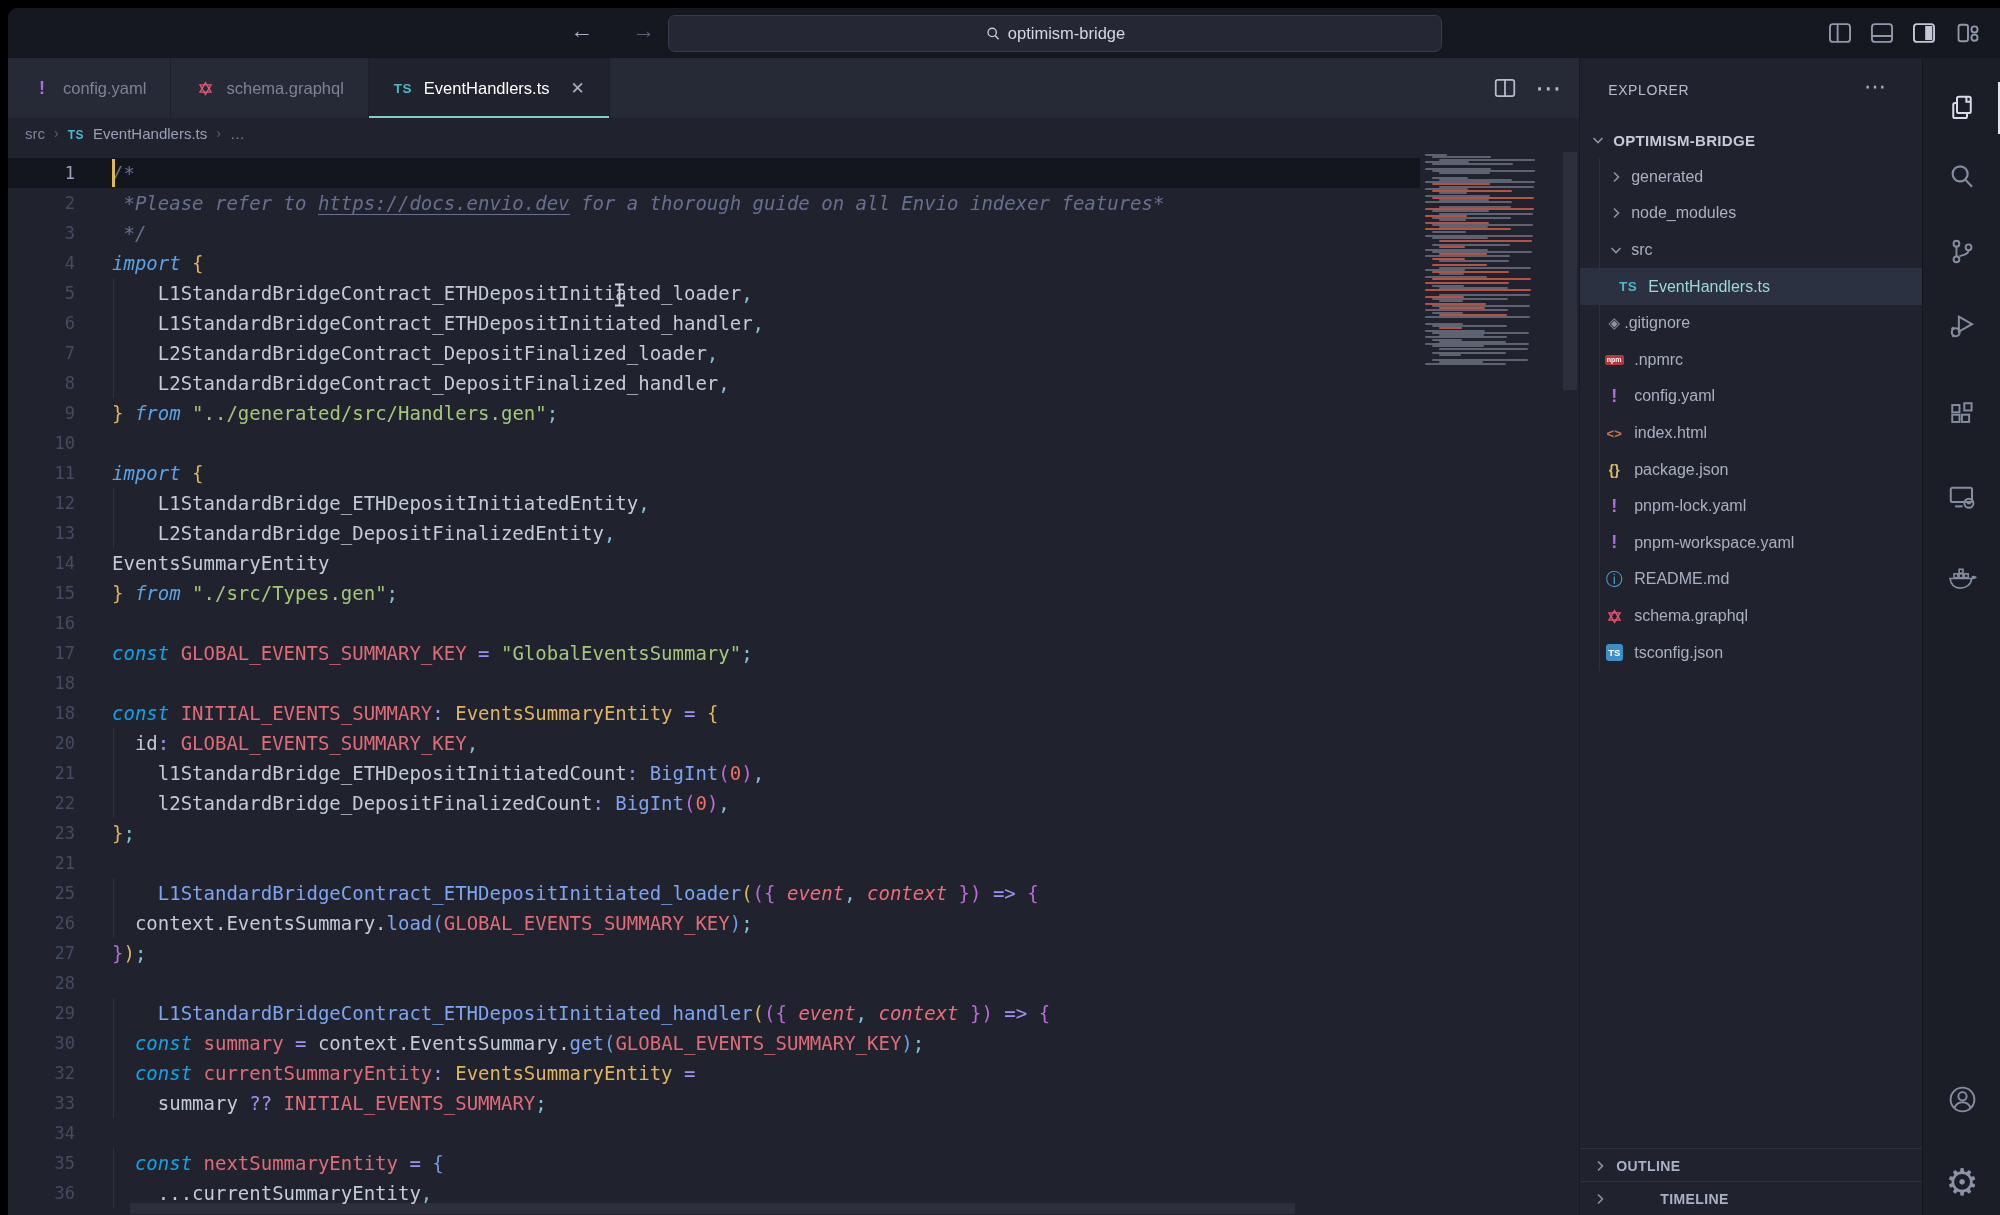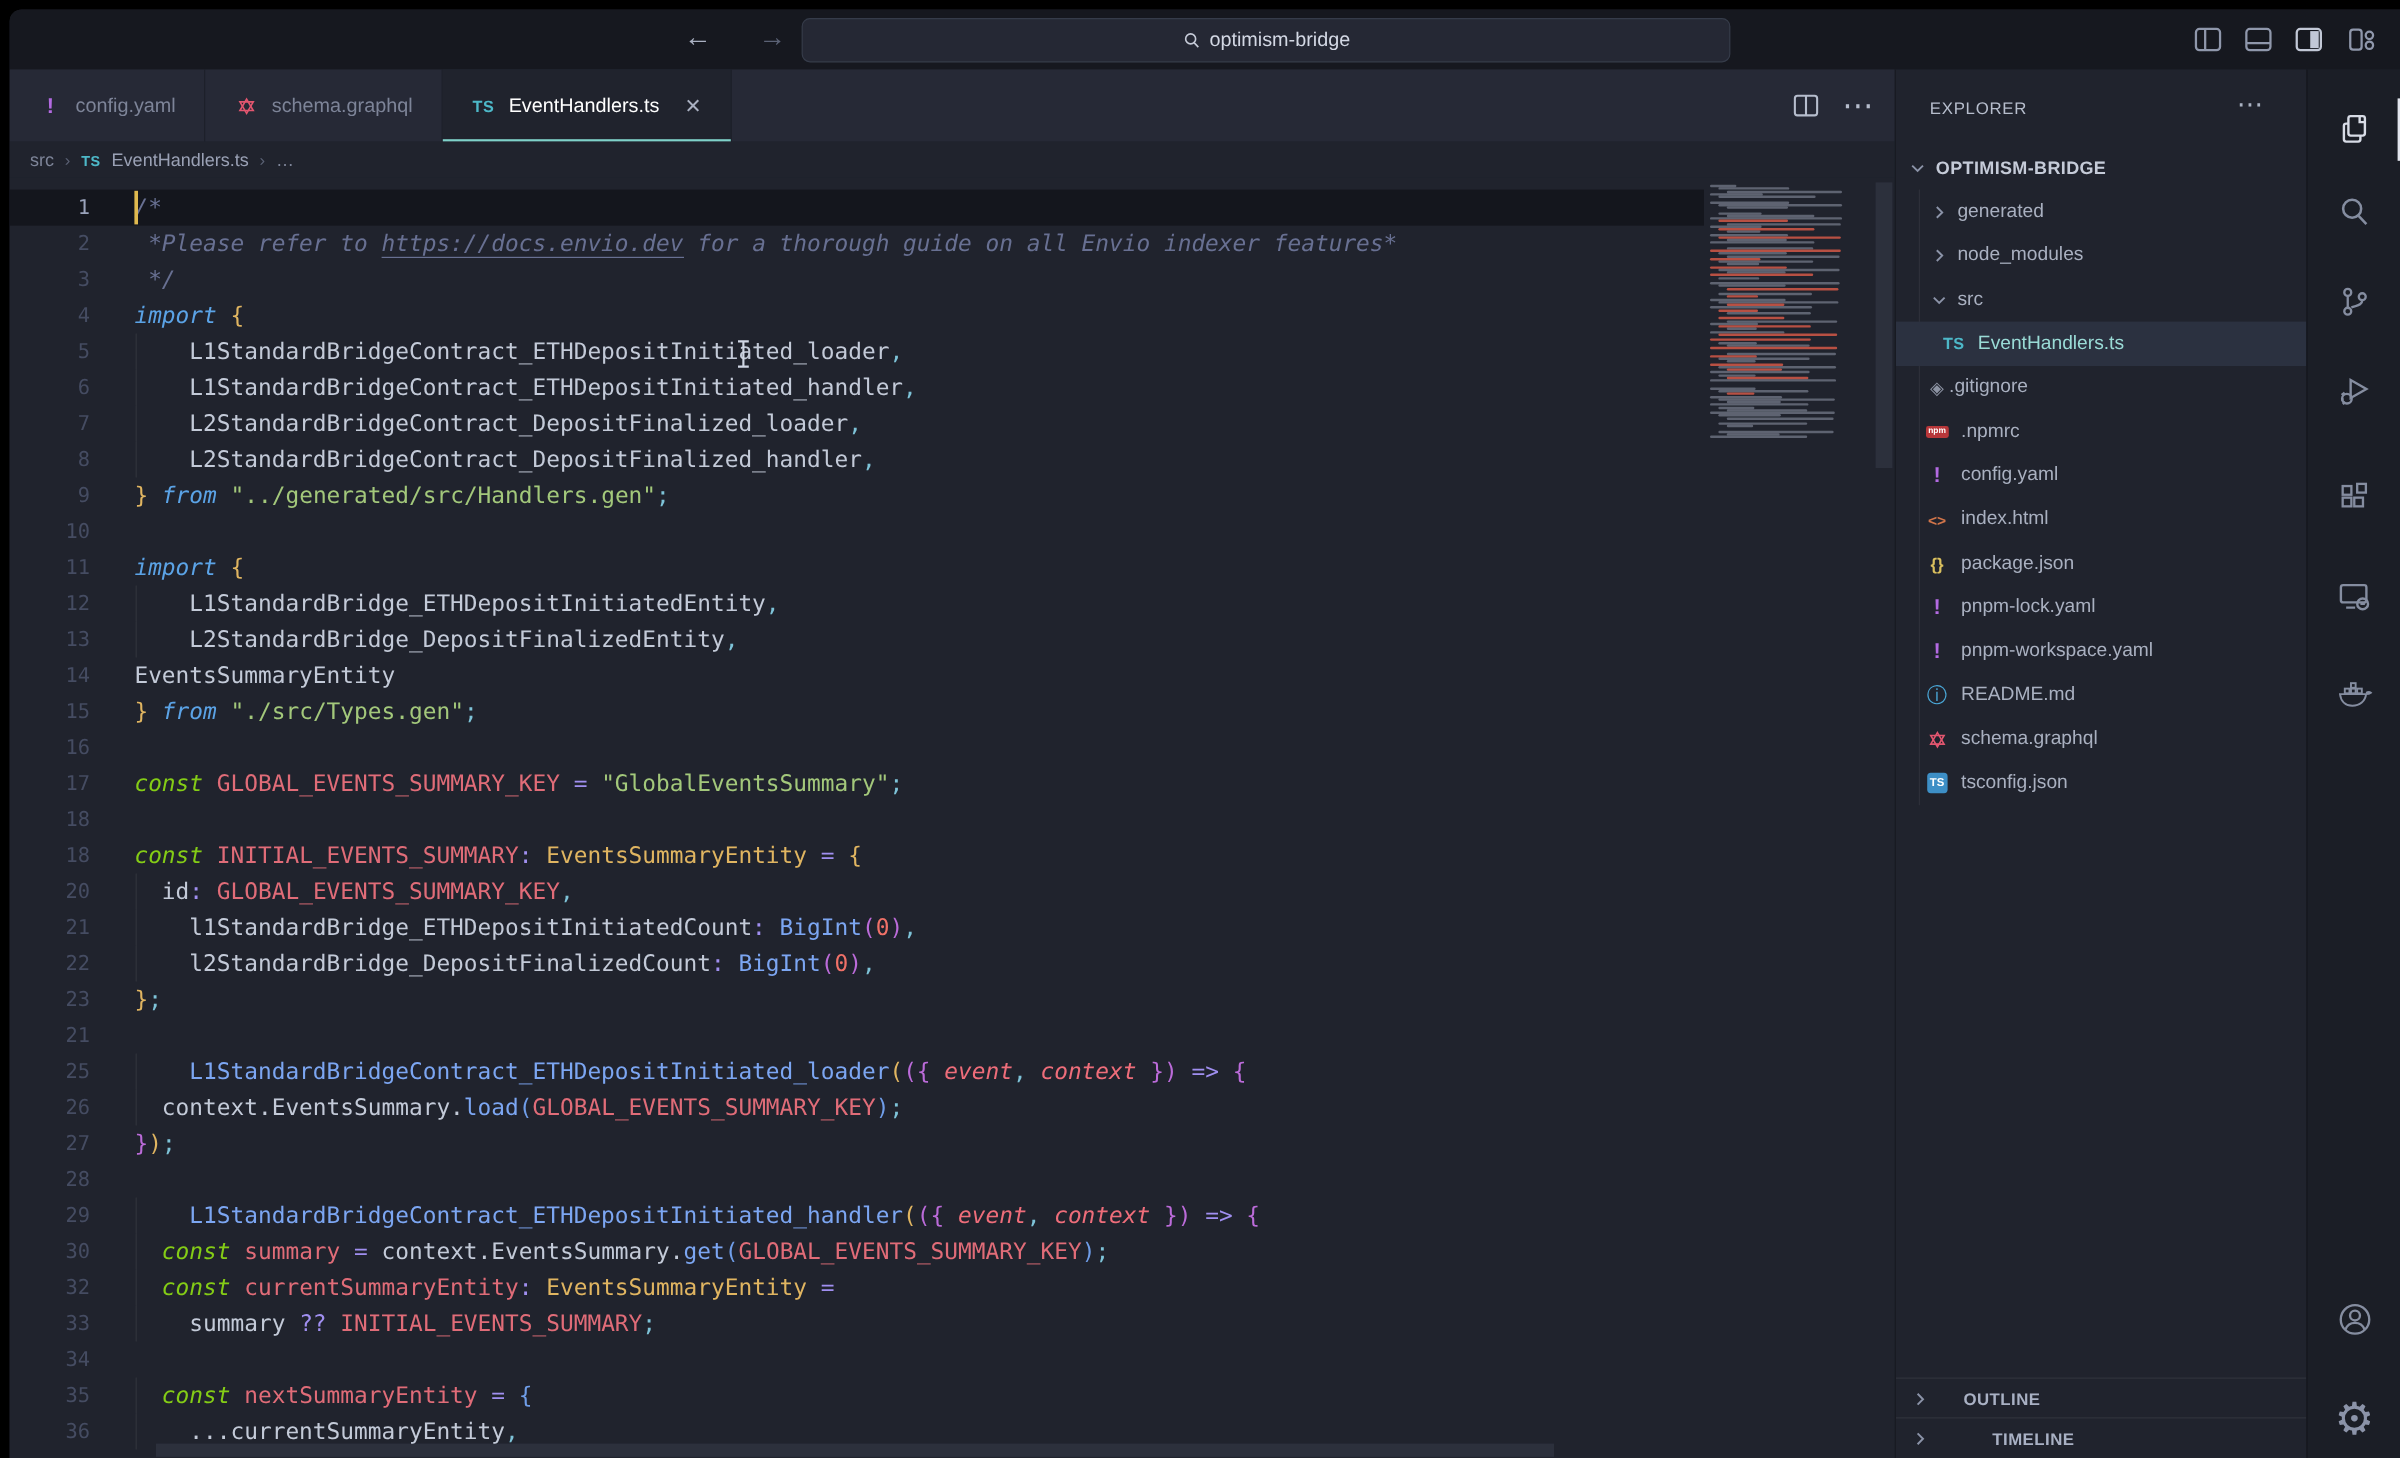--- a/index.html
+++ b/index.html
@@ -49,21 +49,21 @@
   #current-line{position:absolute;left:0;top:10px;height:30px;width:1412px;background:#14161d;}
   #cursor{position:absolute;left:104px;top:11px;width:3px;height:28px;background:#e0b94f;z-index:5;}
   .cm{color:#687092;font-style:italic;}
   .cmu{color:#687092;font-style:italic;border-bottom:1px solid #687092;}
   .kw{color:#5ba3e6;font-style:italic;}
   .p{color:#c3cad8;}
   .b1{color:#e0b561;}
   .b2{color:#bb6bd9;}
   .b3{color:#6f9de8;}
   .str{color:#a3c87b;}
-  .cs{color:#84cc16;font-style:italic;}
+  .cs{color:#0ea5e9;font-style:italic;}
   .var{color:#e06c78;}
   .typ{color:#e0b561;}
   .fn{color:#7ca6f2;}
   .op{color:#a08ff0;}
   .pu{color:#7ec3d8;}
   .num{color:#f07168;}
   .prm{color:#ee6d7a;font-style:italic;}
   #minimap{position:absolute;right:22px;top:6px;width:132px;height:215px;}
   .mm{position:absolute;height:2px;border-radius:1px;}
   #vscroll{position:absolute;right:2px;top:4px;width:14px;height:238px;background:rgba(160,170,195,0.10);}
@@ -80,21 +80,21 @@
   .trow .fic{display:inline-flex;width:20px;justify-content:center;align-items:center;}
   .trow.root{font-weight:bold;color:#c5cbd8;font-size:15px;letter-spacing:.3px;}
   #tree-guide{position:absolute;left:19px;top:100px;height:513px;border-left:1px solid rgba(255,255,255,0.06);}
   .badge-npm{display:inline-block;background:#b8373a;color:#fff;font-size:7px;font-weight:bold;
     border-radius:2px;padding:1px 2px;line-height:8px;}
   .badge-ts{display:inline-block;background:#3d8fc6;color:#fff;font-size:9.5px;font-weight:bold;
     border-radius:3px;width:17px;height:17px;line-height:17px;text-align:center;}
   .sb-section{position:absolute;left:0;width:100%;height:33px;display:flex;align-items:center;
     border-top:1px solid rgba(255,255,255,0.07);font-weight:bold;font-size:14px;color:#a9b1c4;letter-spacing:.4px;}
   .sb-section .chev{margin-left:12px;margin-right:8px;display:inline-flex;}
-  #sec-outline{bottom:33px;gap:20px;}
+  #sec-outline{bottom:33px;}
   #sec-timeline{bottom:0;gap:44px;}
   
   .ab-item{position:absolute;left:21px;width:36px;height:36px;display:flex;align-items:center;
     justify-content:center;color:#858da0;}
   .ab-item svg{stroke:#858da0;}
   .ab-item.active svg{stroke:#d8dce6;}
   #ab-indicator{position:absolute;right:0;top:24px;width:2.5px;height:52px;background:#e2e5ed;}
   .gear-glyph{font-size:37px;color:#8b93a8;line-height:36px;}
 </style>
 </head>

